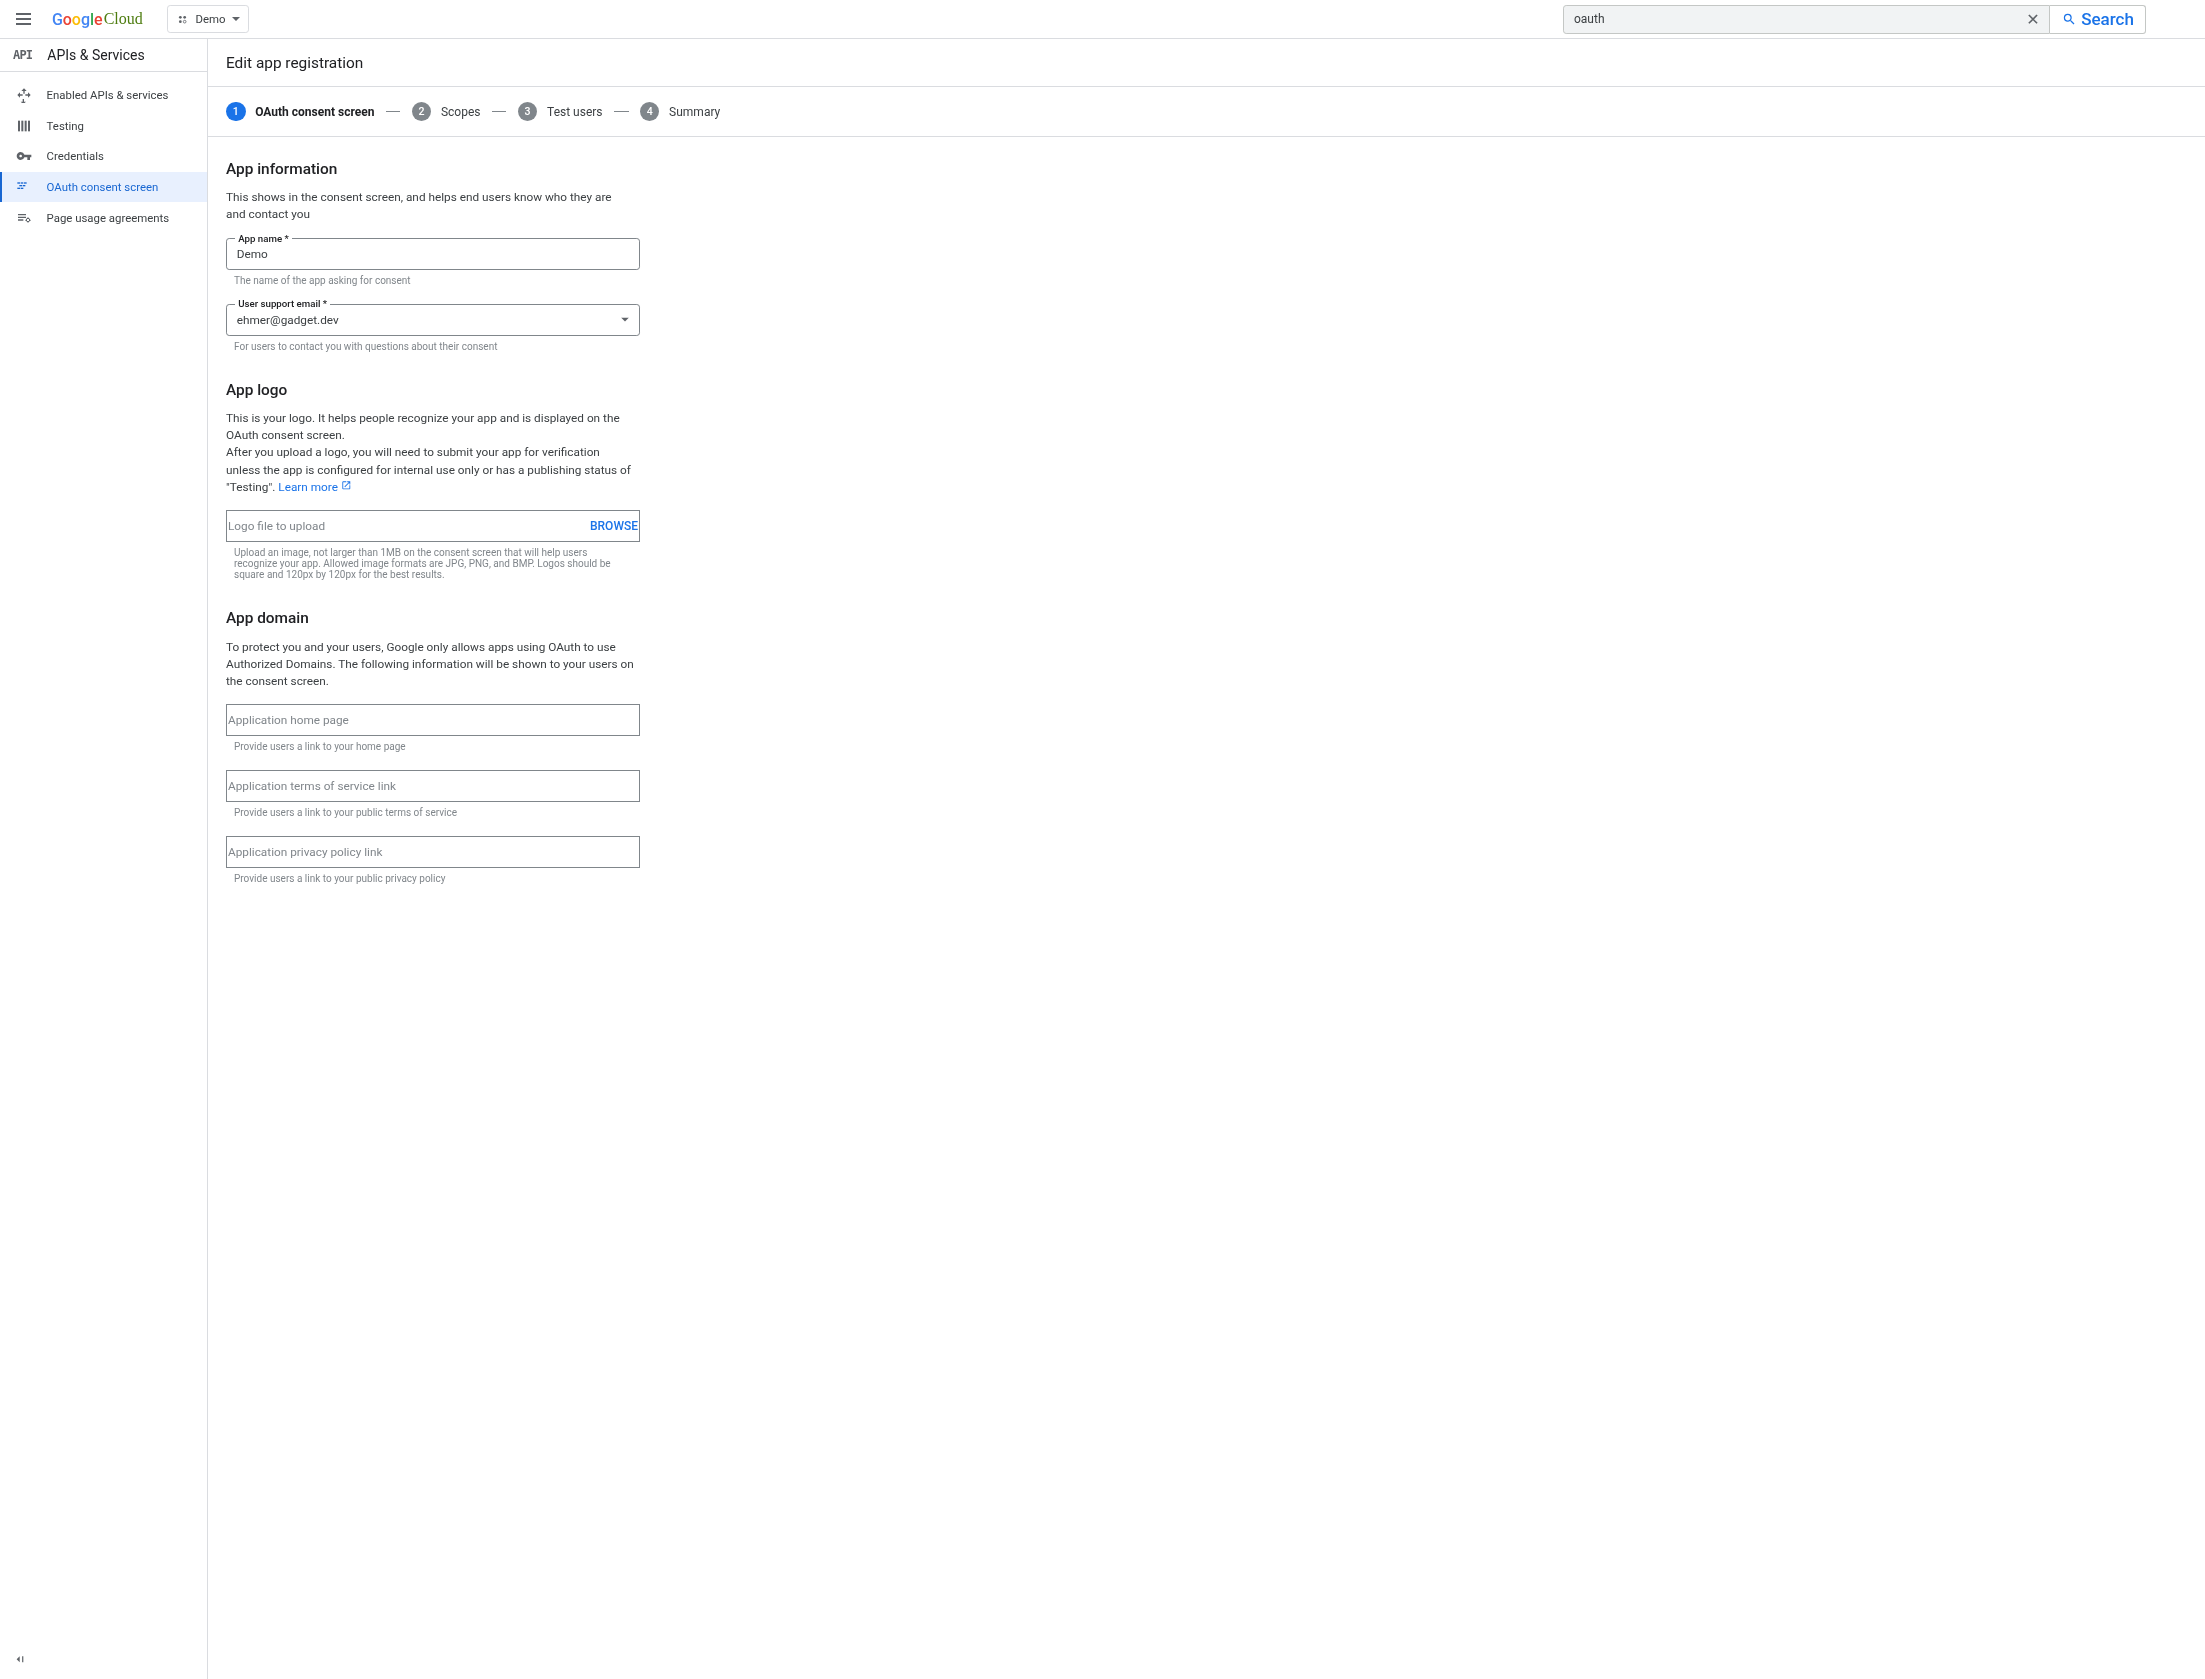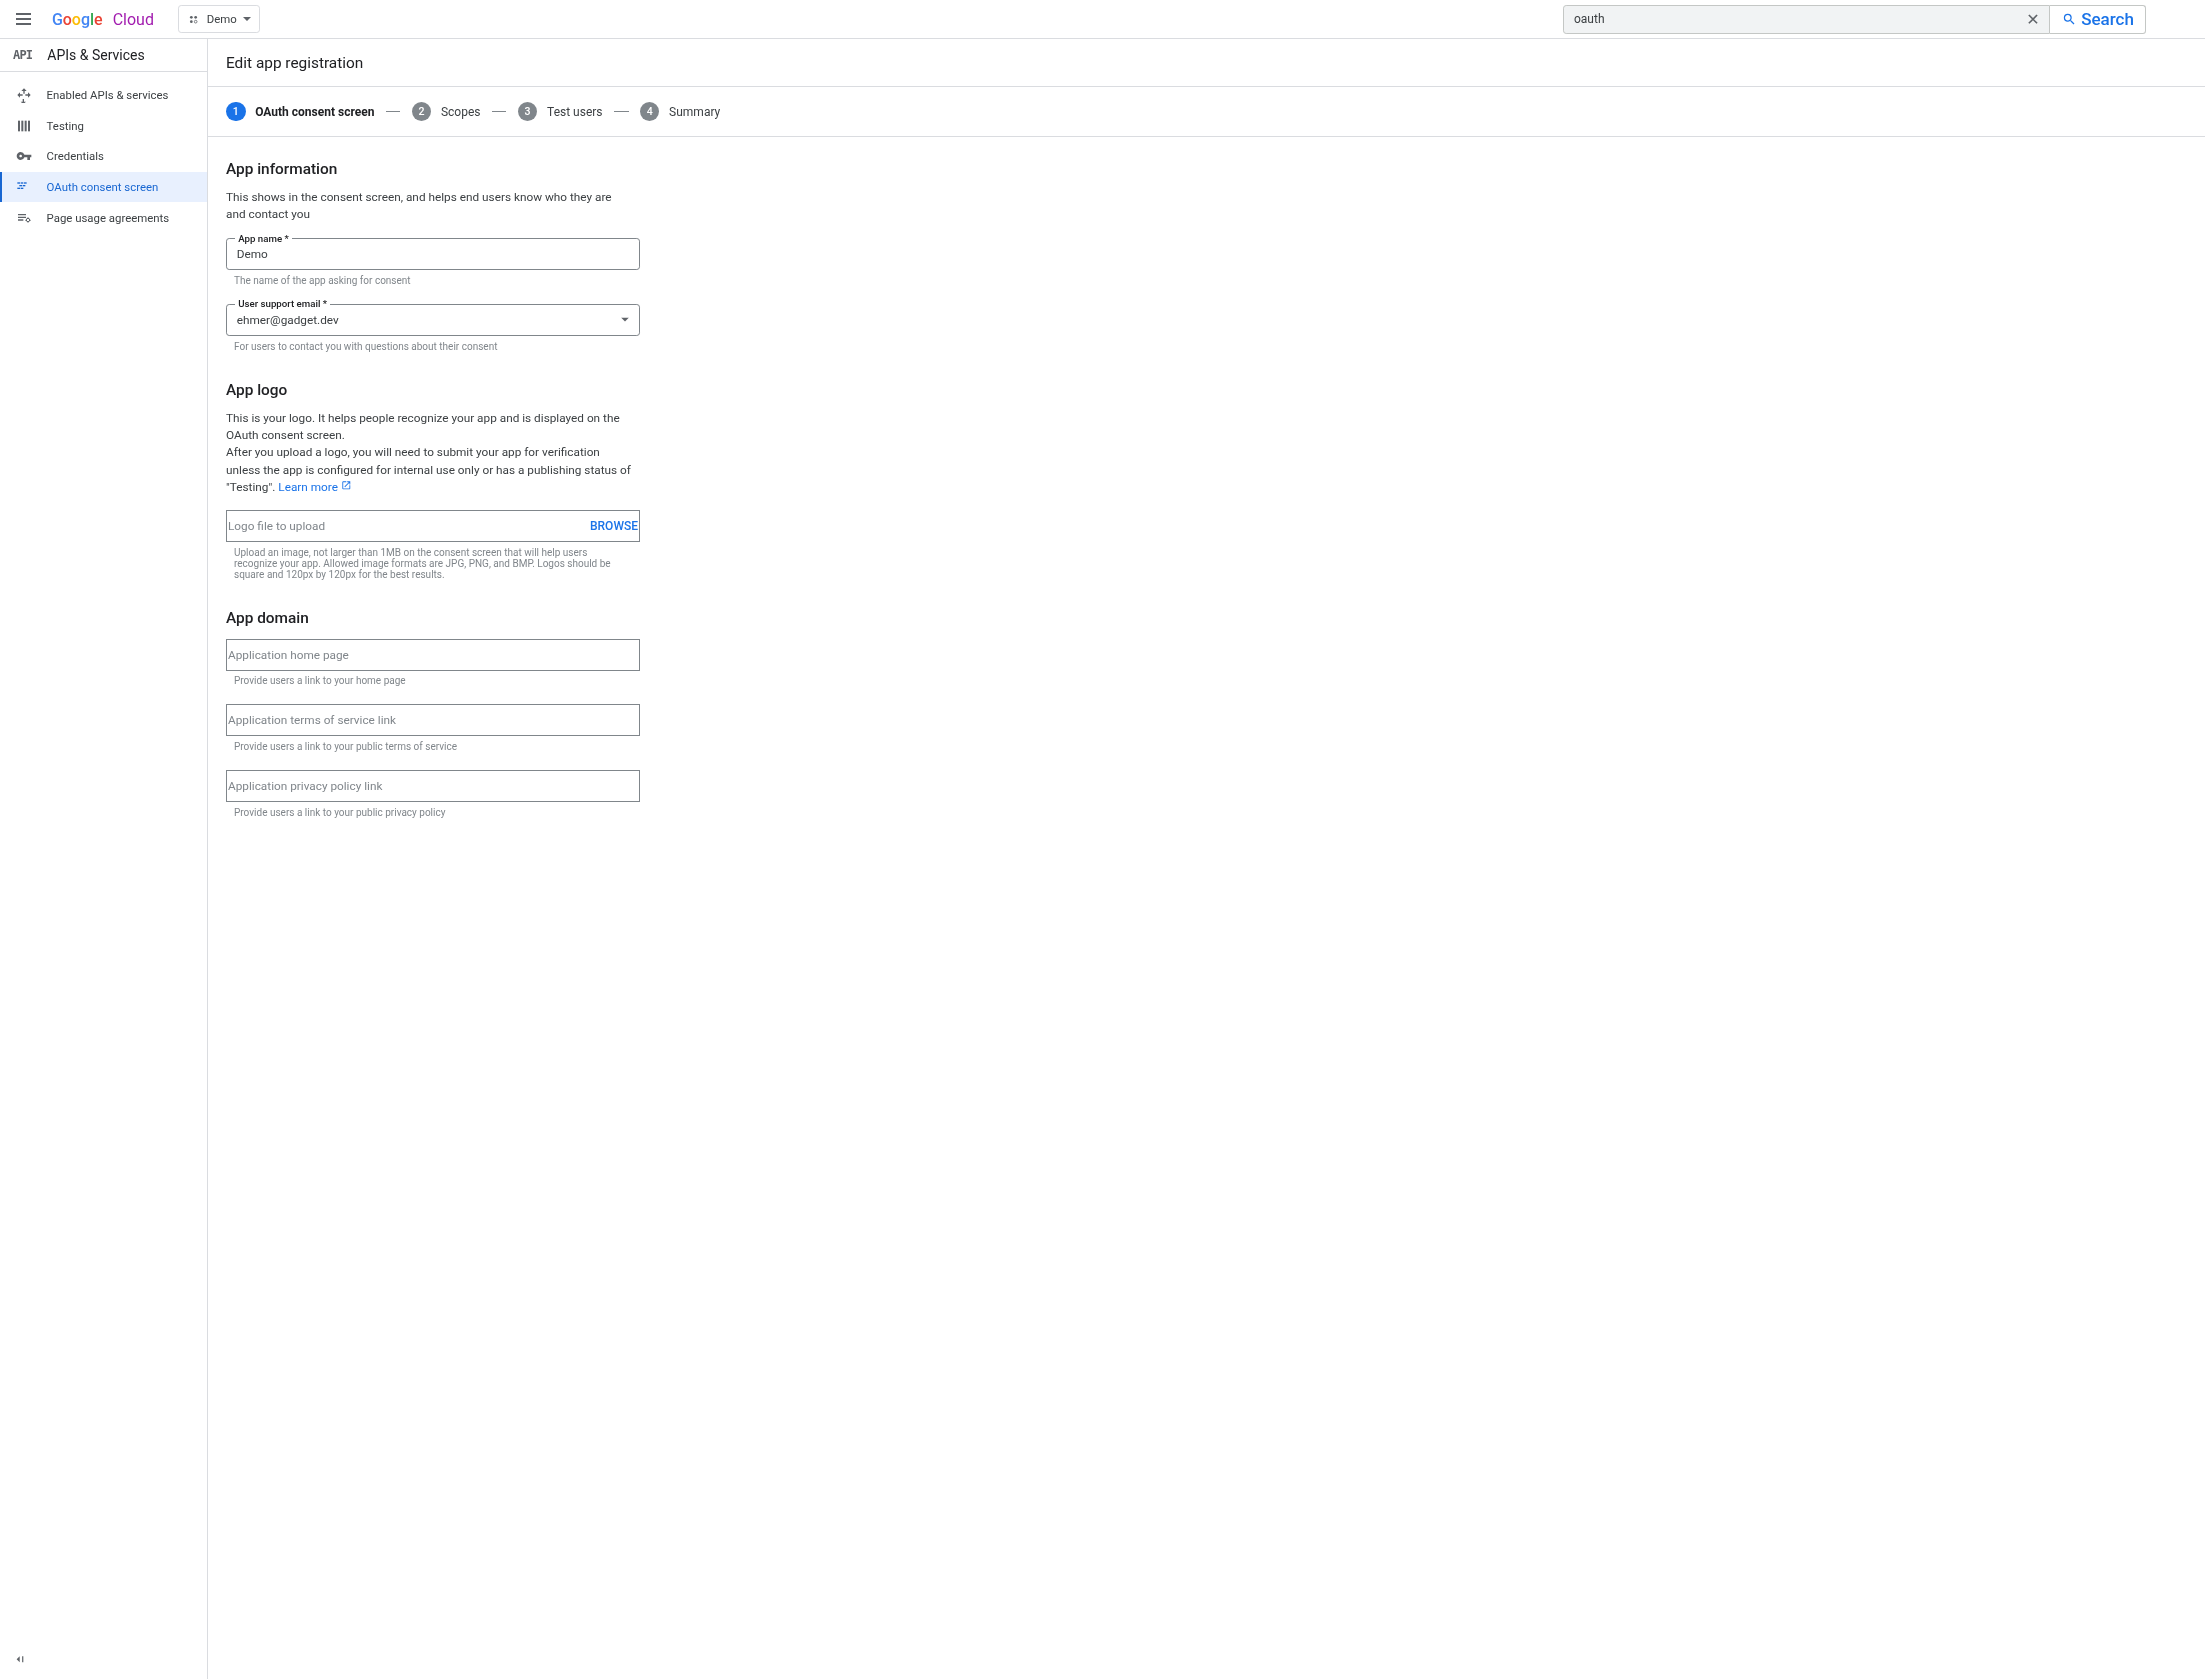--- a/index.html
+++ b/index.html
@@ -45,22 +45,23 @@
     .logo-google {
       font-weight: 500;
     }
     .g1 { color: #4285F4; }
     .g2 { color: #EA4335; }
     .g3 { color: #FBBC05; }
     .g4 { color: #4285F4; }
     .g5 { color: #34A853; }
     .g6 { color: #EA4335; }
     .logo-cloud {
-      color: #a21caf;
-      margin-left: 10px;
+      color: #4d7c0f;
+      margin-left: 1px;
+      font-family: Liberation Serif, serif;
     }
     .project-selector {
       display: flex;
       align-items: center;
       border: 0.8px solid #dadce0;
       border-radius: 3.2px;
       padding: 4.9px 8px;
       margin-left: 14.6px;
       gap: 6.5px;
       cursor: pointer;
@@ -498,20 +499,21 @@
           <div class="placeholder-field">
             <span>Logo file to upload</span>
             <span class="browse-btn">BROWSE</span>
           </div>
           <div class="field-help" style="max-width:398px;">Upload an image, not larger than 1MB on the consent screen that will help users recognize your app. Allowed image formats are JPG, PNG, and BMP. Logos should be square and 120px by 120px for the best results.</div>
         </div>
       </div>
 
       <div class="section">
         <h2 class="section-title">App domain</h2>
+        <p class="section-desc" style="max-width:414px;">To protect you and your users, Google only allows apps using OAuth to use Authorized Domains. The following information will be shown to your users on the consent screen.</p>
 
         <div class="form-field">
           <div class="placeholder-field">
             <span>Application home page</span>
           </div>
           <div class="field-help">Provide users a link to your home page</div>
         </div>
 
         <div class="form-field">
           <div class="placeholder-field">

